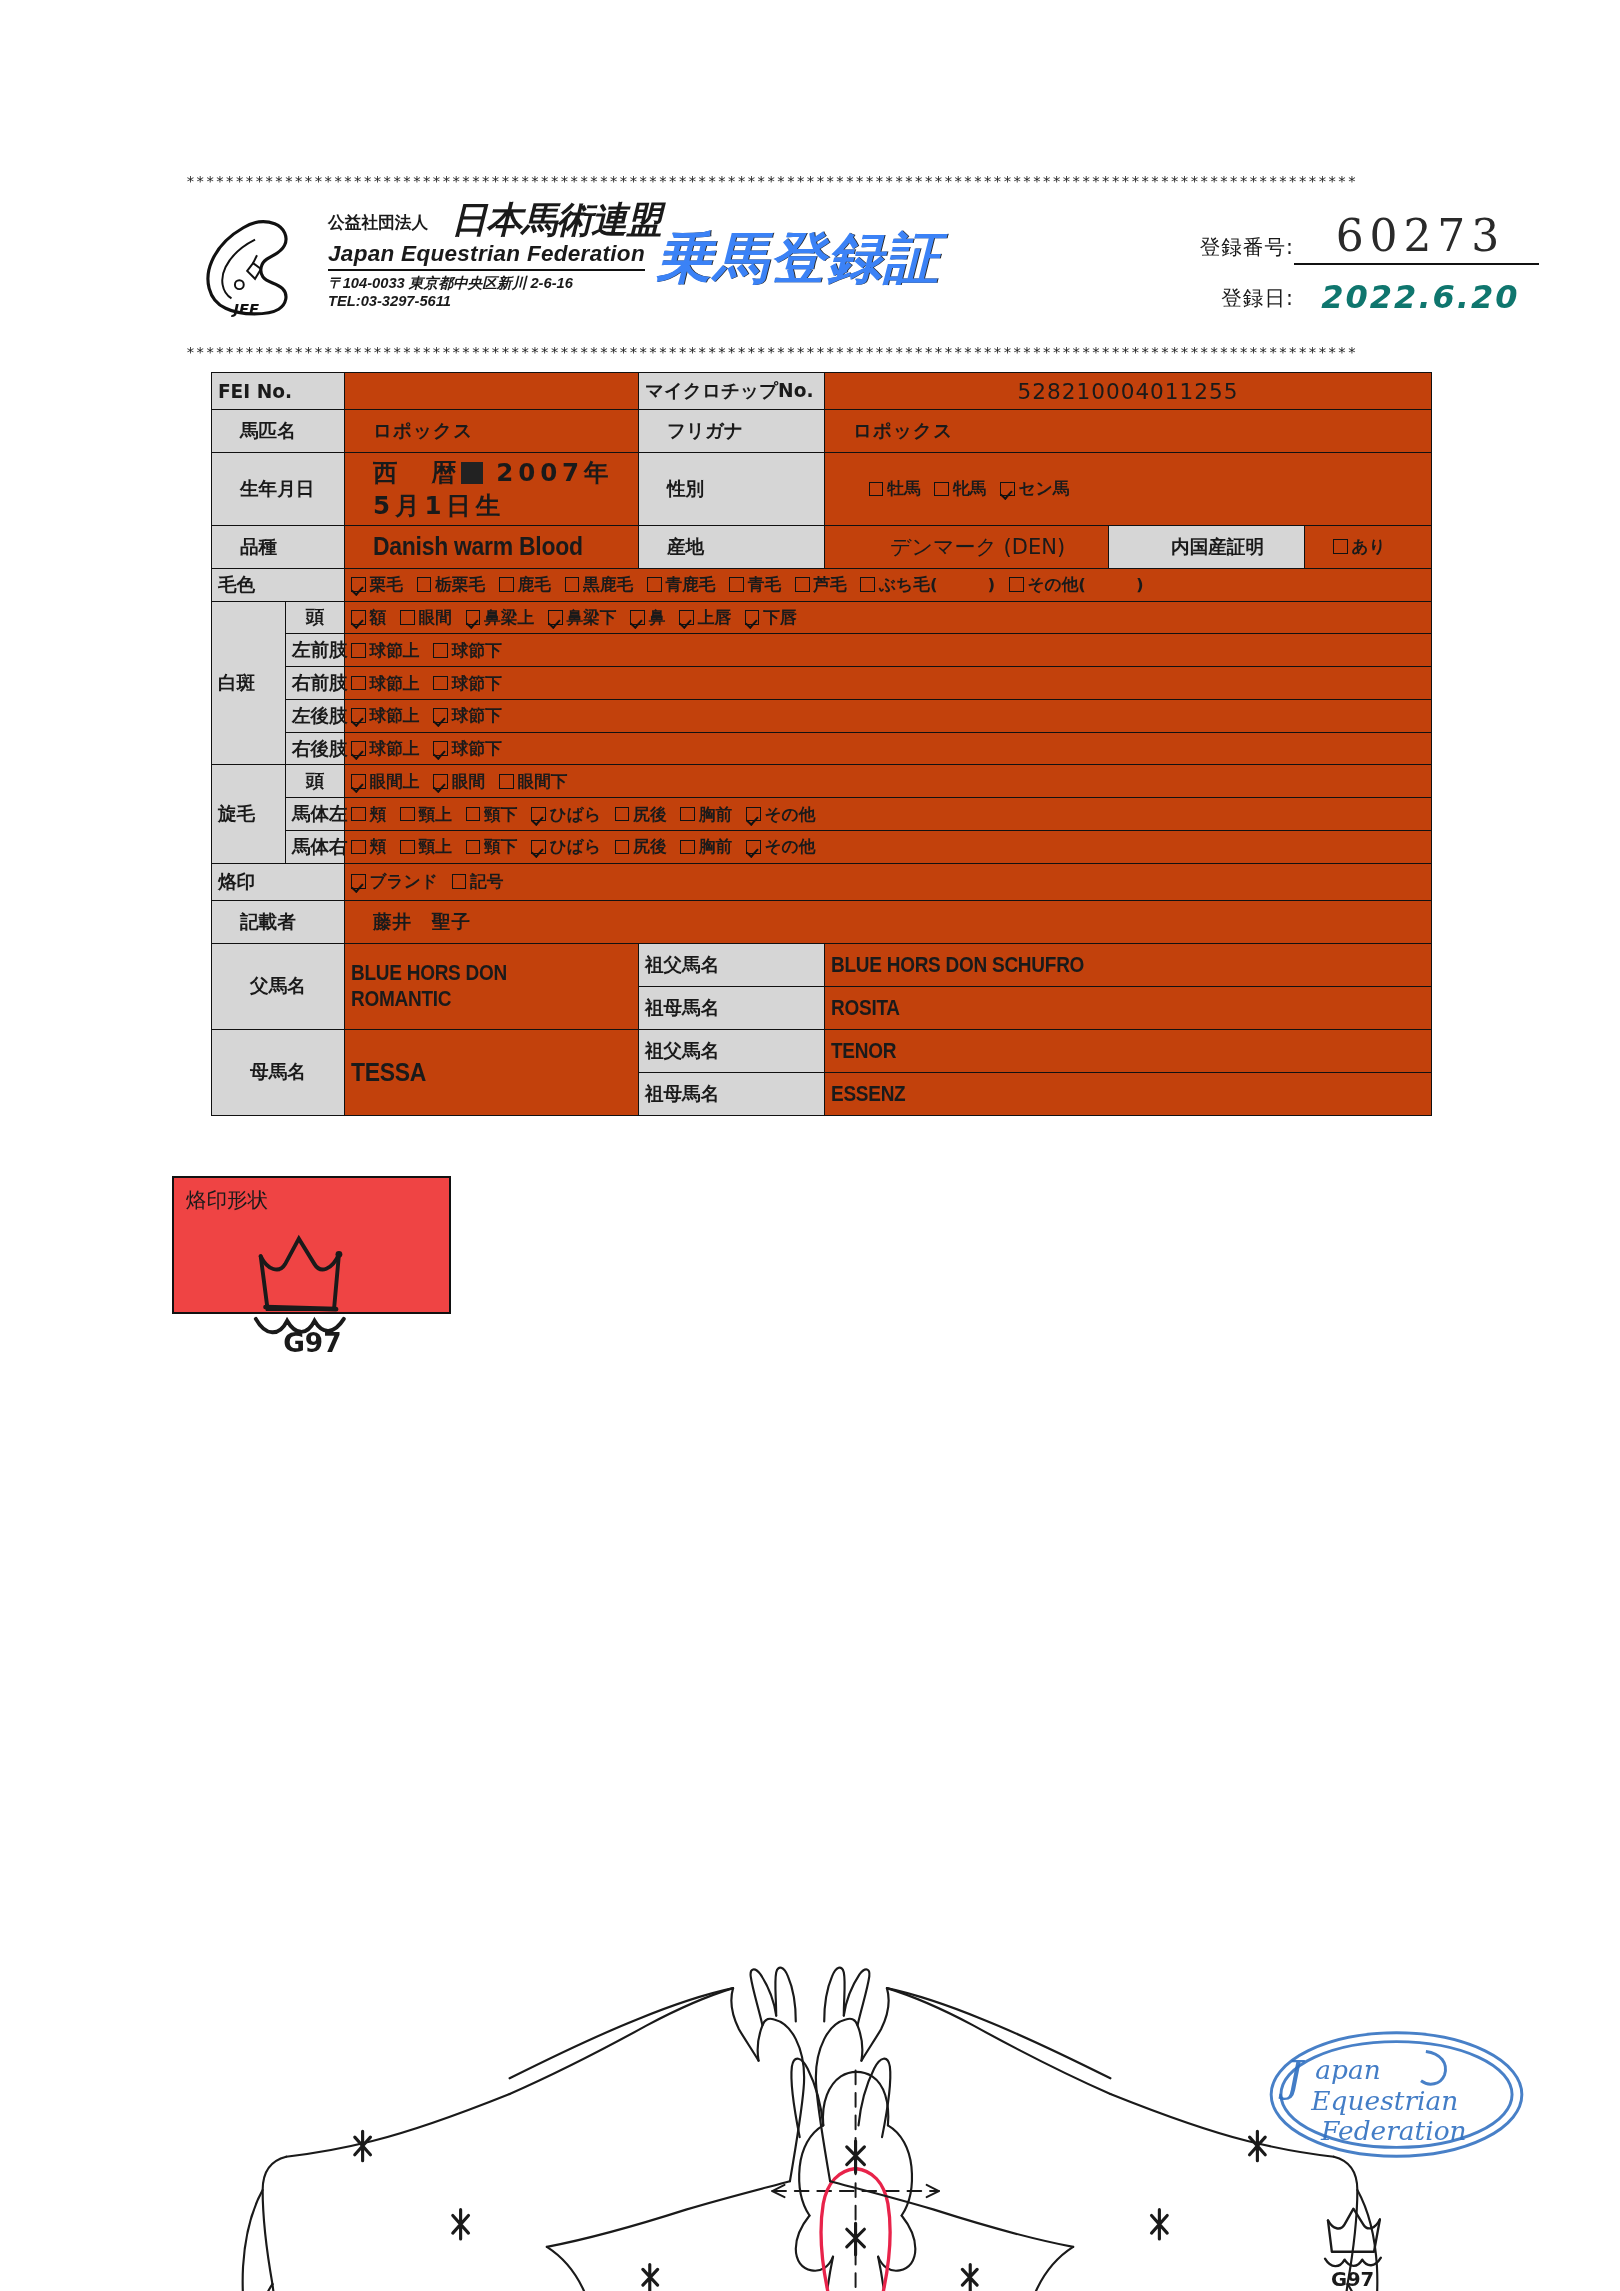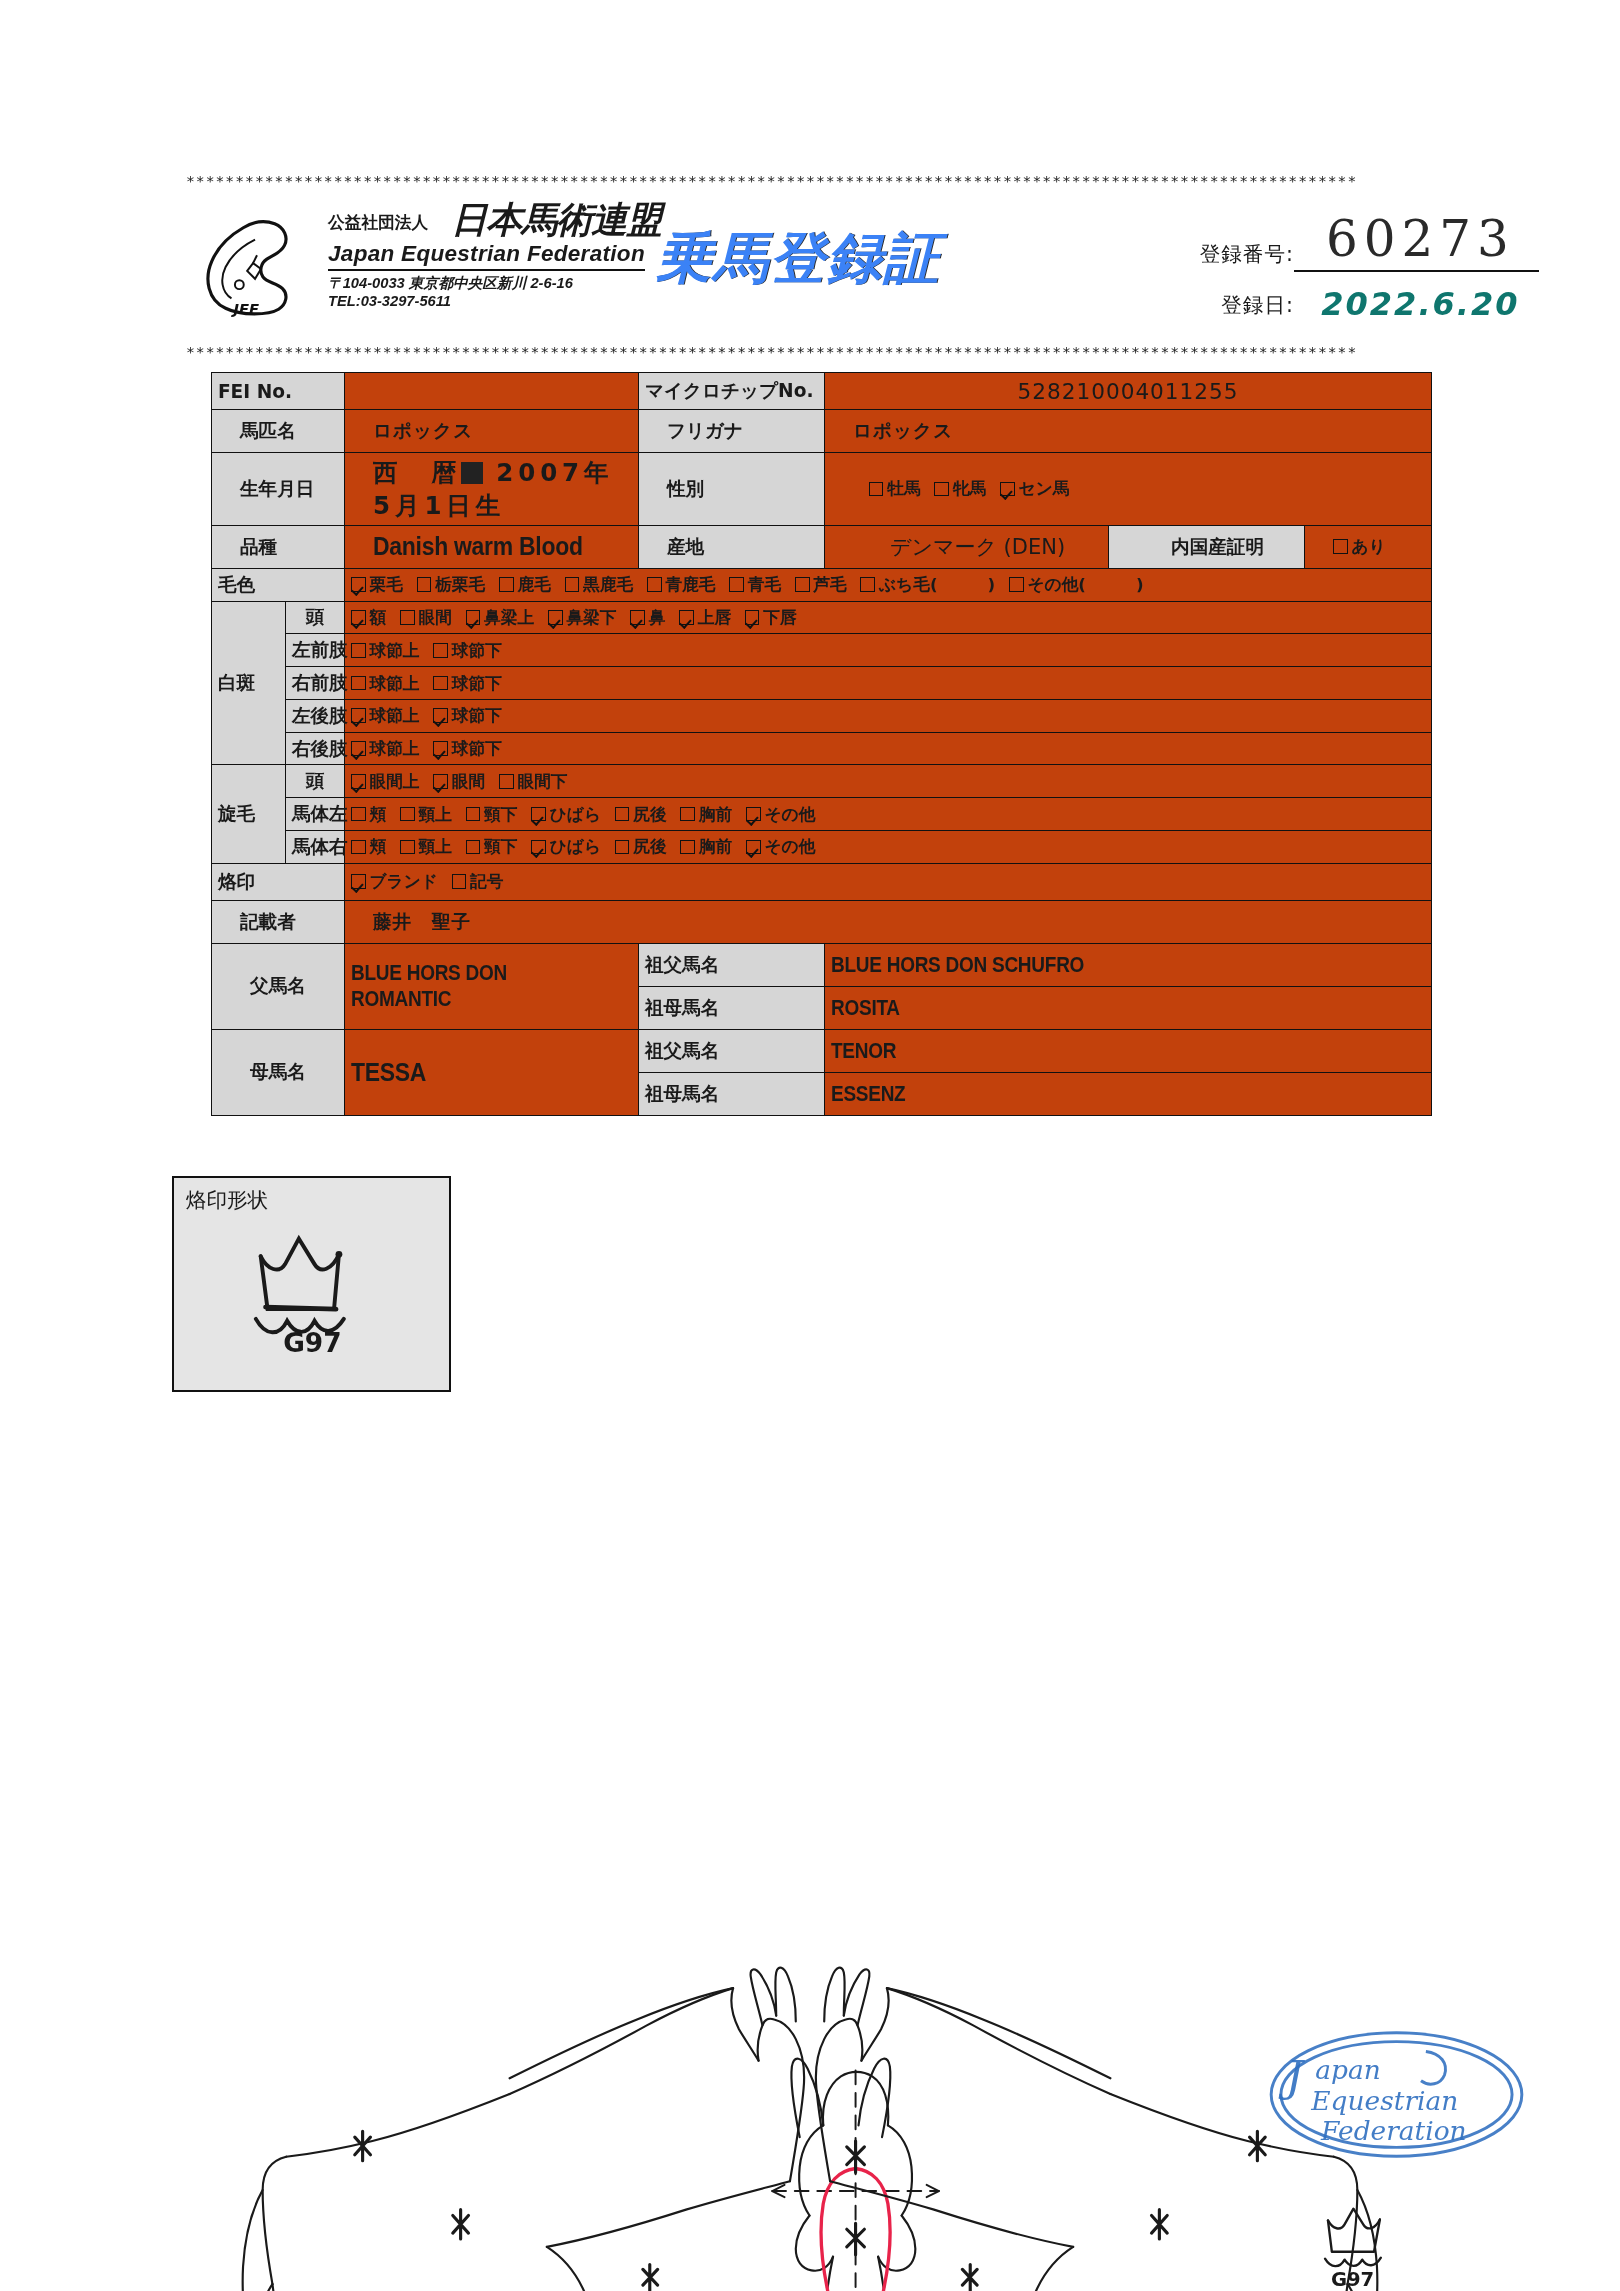--- a/index.html
+++ b/index.html
@@ -67,21 +67,21 @@
     letter-spacing: 2px; color: #3b82f6;
     font-family: "DejaVu Sans", sans-serif;
     text-shadow: 1px 0 0 #2b2b2b;
   }
 
   .reg-block { position: absolute; right: 0px; top: 13.7px; width: 412px; }
   .reg-row { display: flex; align-items: flex-end; justify-content: flex-end; }
   .reg-row + .reg-row { margin-top: 13.7px; }
   .reg-label { font-size: 20.6px; letter-spacing: 1px; padding-bottom: 3.9px; white-space: nowrap; }
   .reg-val-num {
-    font-size: 50px; letter-spacing: 5.9px; padding: 0 5.9px 2px 13.7px;
+    font-size: 44px; letter-spacing: 5.9px; padding: 0 5.9px 2px 13.7px;
     border-bottom: 2px solid #111; min-width: 245px; text-align: center;
     font-family: "DejaVu Serif", serif; color: #2a2a2a;
   }
   .reg-val-date {
     font-size: 32px; letter-spacing: 2px; padding: 0 5.9px 0 13.7px;
     min-width: 245px; text-align: center; font-weight: bold; font-style: italic;
     font-family: "DejaVu Sans", sans-serif; color: #0f766e;
   }
 
   
@@ -130,22 +130,22 @@
     border-width: 0 2.2px 2.2px 0; transform: rotate(42deg);
   }
   .cb .txt { font-size: 16.7px; font-weight: bold; }
 
   .birth-line { font-size: 24.5px; font-weight: bold; letter-spacing: 4.9px; }
   .birth-line .blk { display:inline-block; width: 21.6px; height: 21.6px; background:#222; vertical-align:-2.9px; }
 
   
   .brand-box {
     position: absolute; left: 172px; top: 1176px;
-    width: 279px; height: 216px;
-    border: 2px solid #111; background: #e5e5e5;
+    width: 279px; height: 138px;
+    border: 2px solid #111; background: #ef4444;
   }
   .brand-title { position: absolute; left: 11.8px; top: 7.8px; font-size: 20.6px; }
   .brand-draw { position: absolute; left: 54px; top: 47px; }
 
   
   .diagram { position: absolute; left: 0; top: 1157px; width: 1620px; height: 1137px; }
 
   .stamp {
     position: absolute; left: 1264px; top: 2024px;
     width: 265px; height: 142px;

